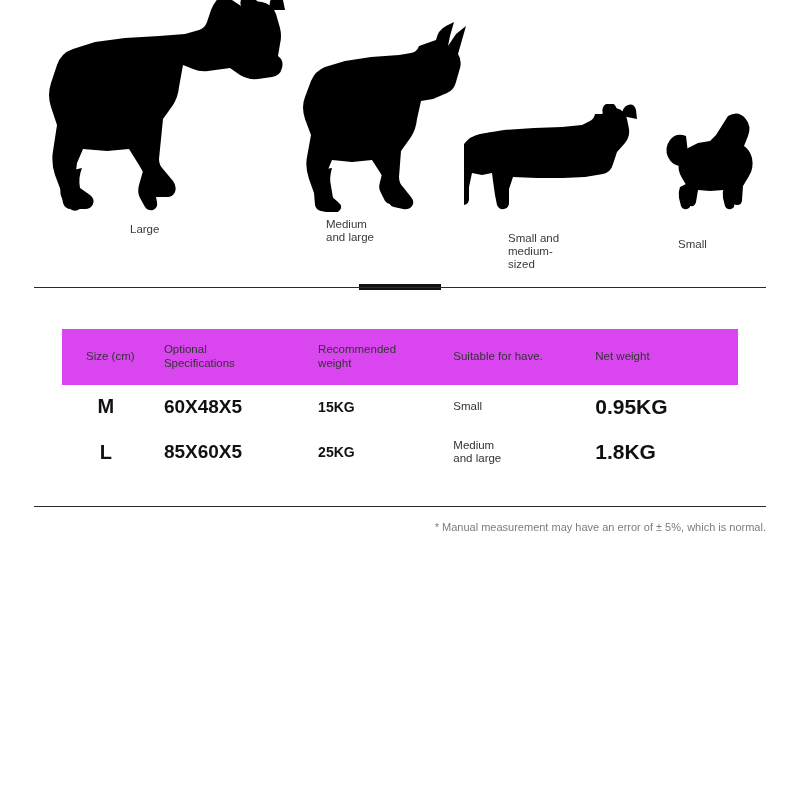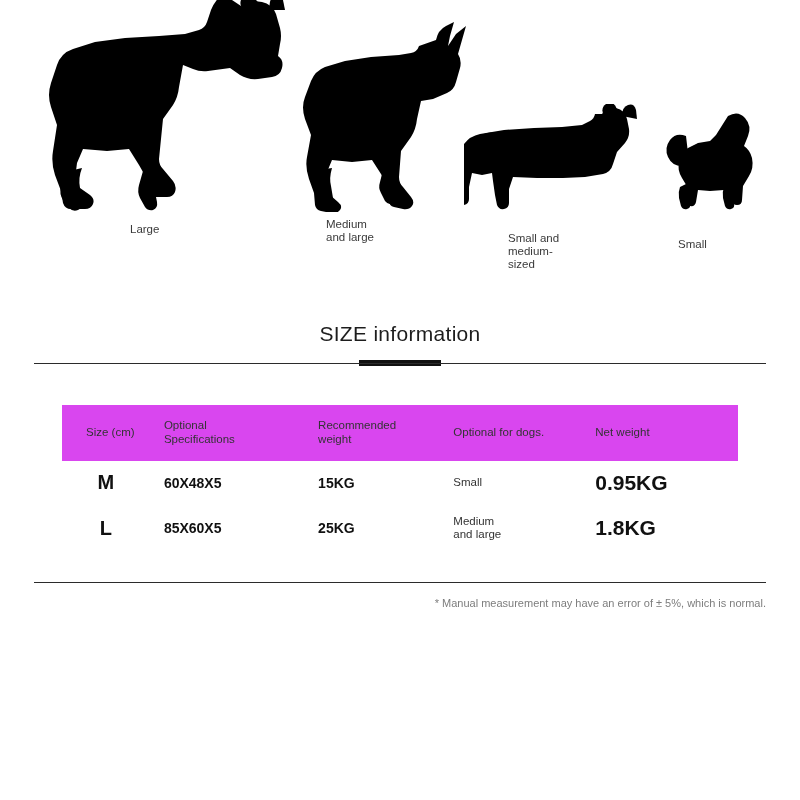--- a/index.html
+++ b/index.html
@@ -97,21 +97,21 @@
     white-space: pre-line;
   }
   tbody td {
     padding: 10px 6px;
     vertical-align: middle;
     font-size: 19px;
     font-weight: bold;
     color: #111;
   }
   td.c0 { text-align: center; font-size: 20px; }
-  td.c1 { font-size: 14px; }
+  td.c1 { font-size: 19px; }
   td.c2 { font-size: 14px; }
   td.c3 {
     font-size: 11.5px;
     font-weight: normal;
     color: #333;
     white-space: pre-line;
     line-height: 1.2;
   }
   td.c4 { font-size: 21px; }
 
@@ -180,41 +180,40 @@
       <svg width="110" height="100" viewBox="0 0 110 100" aria-hidden="true">
         <path fill="#000000" d="M68 6 q10 -6 17 2 q7 8 3 18 l-4 10 q6 4 8 12 q2 10 -3 18 l-6 10 l-1 14 q0 5 -5 5 q-5 0 -5 -5 l0 -12 l-8 2 l-14 1 l-12 -1 l-2 12 q-1 5 -6 4 q-5 -1 -4 -6 l2 -12 l-6 -10 q-5 -8 -3 -17 q2 -9 9 -13 l10 -5 l12 -2 l6 -6 z"></path>
         <path fill="#000000" d="M26 26 q-10 -4 -16 4 q-6 8 -2 17 q4 9 14 9 l8 -1 l-2 -12 z"></path>
         <path fill="#000000" d="M30 72 q-3 8 -1 14 l1 8 q1 4 -3 5 q-4 1 -6 -3 l-2 -8 q-1 -6 1 -11 z"></path>
         <path fill="#000000" d="M74 72 q-3 8 -1 14 l1 8 q1 4 -3 5 q-4 1 -6 -3 l-2 -8 q-1 -6 1 -11 z"></path>
       </svg>
       <div class="dog-label">Small</div>
     </div>
   </div>
 
-  <div class="size-heading">SIZE information</div>
   <div class="heading-underline"></div>
   <div class="rule"></div>
 
   <div class="table-wrap">
     <table>
       <colgroup>
         <col class="w0">
           <col class="w1">
           <col class="w2">
           <col class="w3">
           <col class="w4">
       </colgroup>
       <thead>
         <tr>
           <th class="h0">Size (cm)</th>
           <th class="h1">Optional
 Specifications</th>
           <th>Recommended
 weight</th>
-          <th>Optional for dogs.</th>
+          <th>Suitable for have.</th>
           <th>Net weight</th>
         </tr>
       </thead>
       <tbody>
         <tr>
           <td class="c0">M</td>
           <td class="c1">60X48X5</td>
           <td class="c2">15KG</td>
           <td class="c3">Small</td>
           <td class="c4">0.95KG</td>

